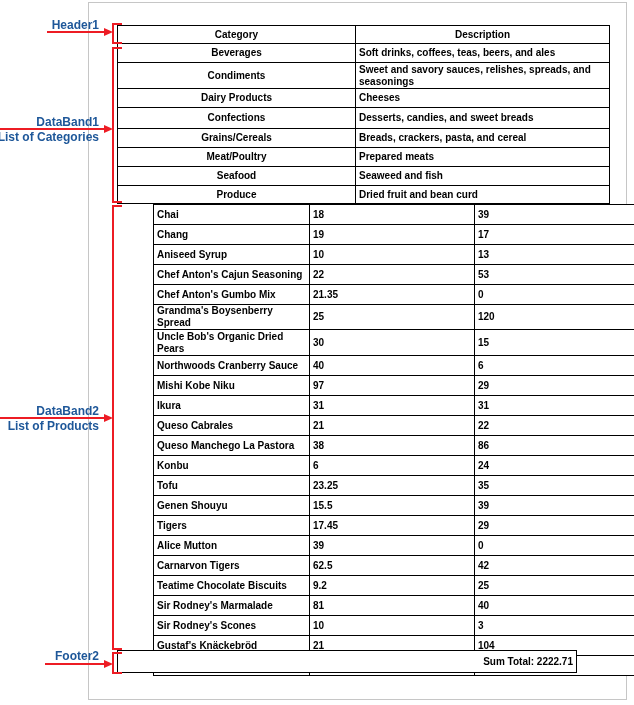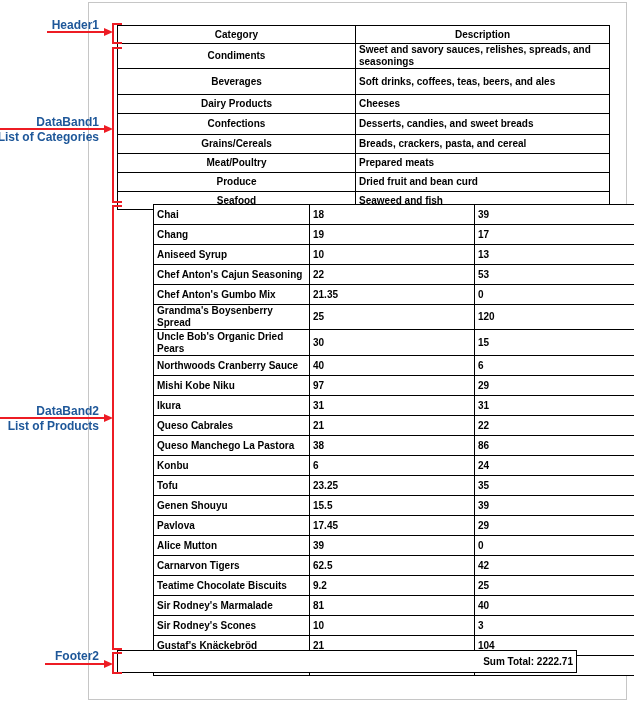--- a/index.html
+++ b/index.html
@@ -82,50 +82,50 @@
   </tbody>
 </table>
 
 <table class="band cat-band">
   <colgroup>
       <col style="width:238px">
       <col style="width:254px">
     </colgroup>
   <tbody>
       <tr>
+        <td class="cat-name">Beverages</td>
+        <td class="cat-desc">Soft drinks, coffees, teas, beers, and ales</td>
+      </tr>
+      <tr>
         <td class="cat-name">Condiments</td>
         <td class="cat-desc">Sweet and savory sauces, relishes, spreads, and seasonings</td>
       </tr>
       <tr>
-        <td class="cat-name">Beverages</td>
-        <td class="cat-desc">Soft drinks, coffees, teas, beers, and ales</td>
-      </tr>
-      <tr>
         <td class="cat-name">Dairy Products</td>
         <td class="cat-desc">Cheeses</td>
       </tr>
       <tr>
         <td class="cat-name">Confections</td>
         <td class="cat-desc">Desserts, candies, and sweet breads</td>
       </tr>
       <tr>
         <td class="cat-name">Grains/Cereals</td>
         <td class="cat-desc">Breads, crackers, pasta, and cereal</td>
       </tr>
       <tr>
         <td class="cat-name">Meat/Poultry</td>
         <td class="cat-desc">Prepared meats</td>
       </tr>
       <tr>
+        <td class="cat-name">Seafood</td>
+        <td class="cat-desc">Seaweed and fish</td>
+      </tr>
+      <tr>
         <td class="cat-name">Produce</td>
         <td class="cat-desc">Dried fruit and bean curd</td>
-      </tr>
-      <tr>
-        <td class="cat-name">Seafood</td>
-        <td class="cat-desc">Seaweed and fish</td>
       </tr>
     </tbody>
 </table>
 
 <table class="band prod-band">
   <colgroup>
       <col style="width:156px">
       <col style="width:165px">
       <col style="width:171px">
     </colgroup>
@@ -199,21 +199,21 @@
         <td class="prod-name">Tofu</td>
         <td class="prod-price">23.25</td>
         <td class="prod-units">35</td>
       </tr>
       <tr>
         <td class="prod-name">Genen Shouyu</td>
         <td class="prod-price">15.5</td>
         <td class="prod-units">39</td>
       </tr>
       <tr>
-        <td class="prod-name">Pavlova</td>
+        <td class="prod-name">Tigers</td>
         <td class="prod-price">17.45</td>
         <td class="prod-units">29</td>
       </tr>
       <tr>
         <td class="prod-name">Alice Mutton</td>
         <td class="prod-price">39</td>
         <td class="prod-units">0</td>
       </tr>
       <tr>
         <td class="prod-name">Carnarvon Tigers</td>

